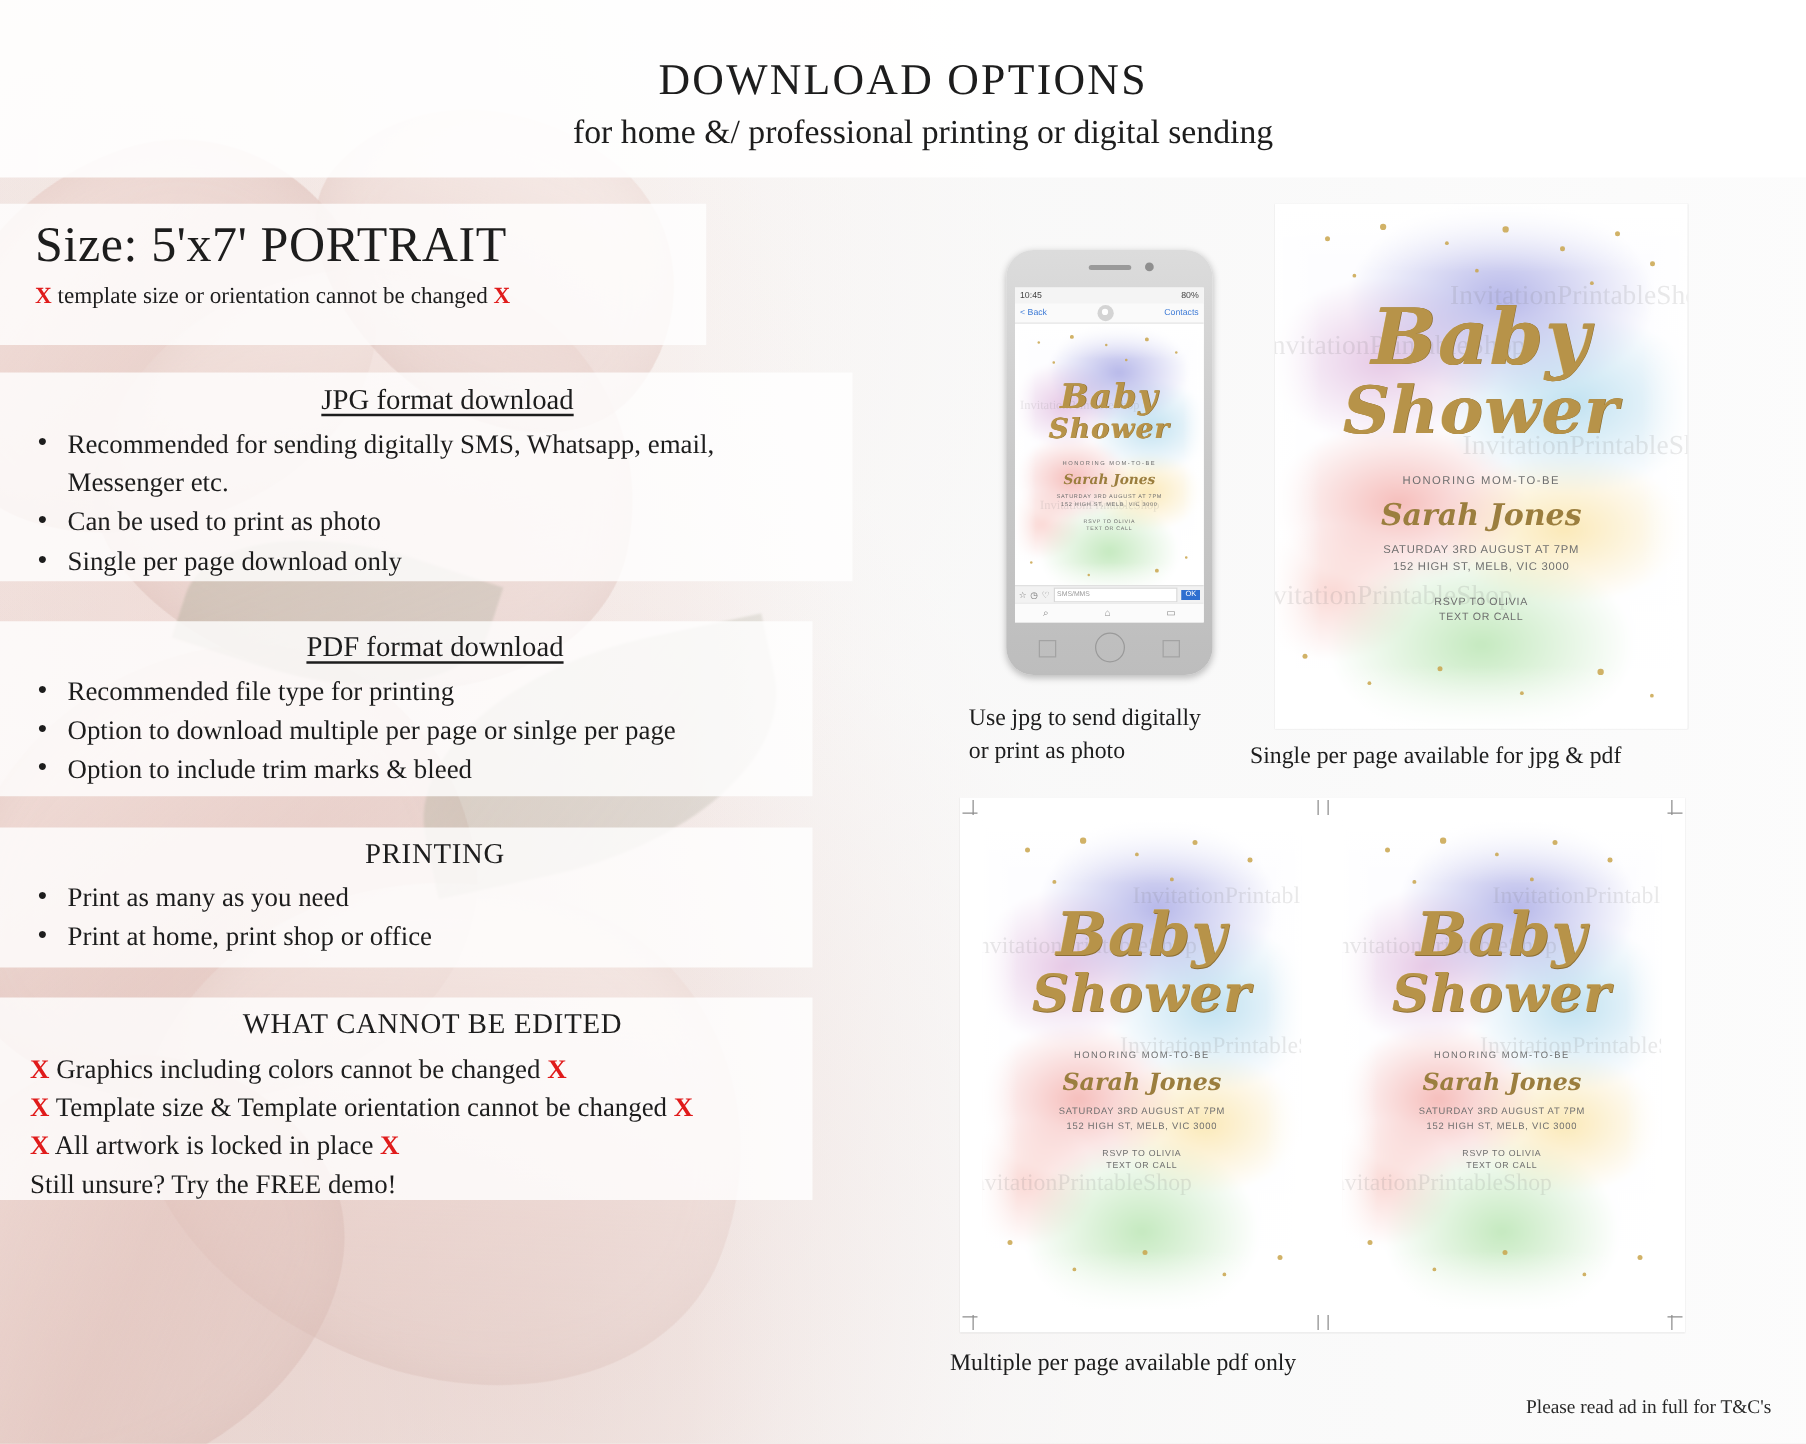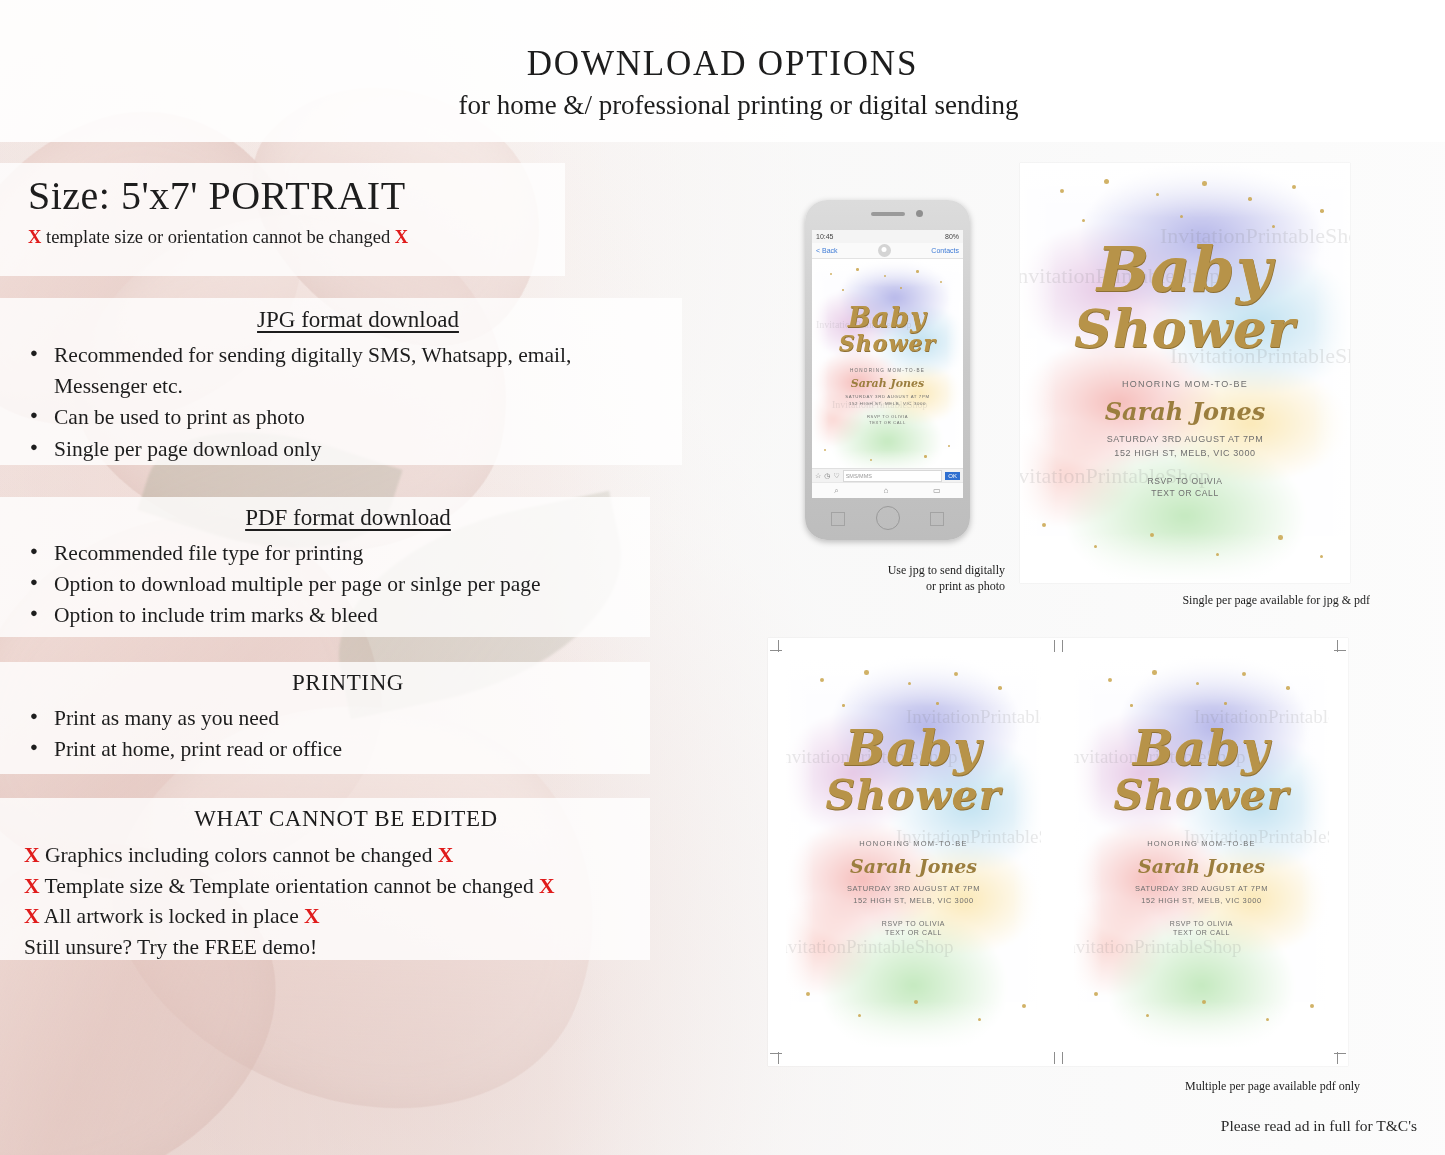--- a/index.html
+++ b/index.html
@@ -112,22 +112,22 @@
   ul.bul li.cont::before { content: ""; }
   .xline {
     font-size: 21.5px;
     line-height: 1.42;
   }
   .plainline { font-size: 21.5px; line-height: 1.42; }
 
   
   .cap {
     position: absolute;
-    text-align: right;
-    font-size: 12px;
+    text-align: left;
+    font-size: 19px;
     line-height: 1.35;
   }
   .footnote {
     position: absolute;
     font-size: 15.5px;
     right: 28px; top: 1117px;
     color: #2a2a2a;
   }
 
   
@@ -405,21 +405,21 @@
       <li>Option to download multiple per page or sinlge per page</li>
       <li>Option to include trim marks &amp; bleed</li>
     </ul>
   </div>
 
   <div class="panel" style="top:662px; width:650px; height:112px;"></div>
   <div class="blk" style="left:28px; top:670px; width:640px;">
     <div class="sec-head plain">PRINTING</div>
     <ul class="bul">
       <li>Print as many as you need</li>
-      <li>Print at home, print read or office</li>
+      <li>Print at home, print shop or office</li>
     </ul>
   </div>
 
   <div class="panel" style="top:798px; width:650px; height:162px;"></div>
   <div class="blk" style="left:24px; top:806px; width:640px;">
     <div class="sec-head plain" style="padding-left:4px;">WHAT CANNOT BE EDITED</div>
     <div style="margin-top:8px;">
       <div class="xline">
         <span class="xmark">X</span>
         <span>Graphics including colors cannot be changed</span>

